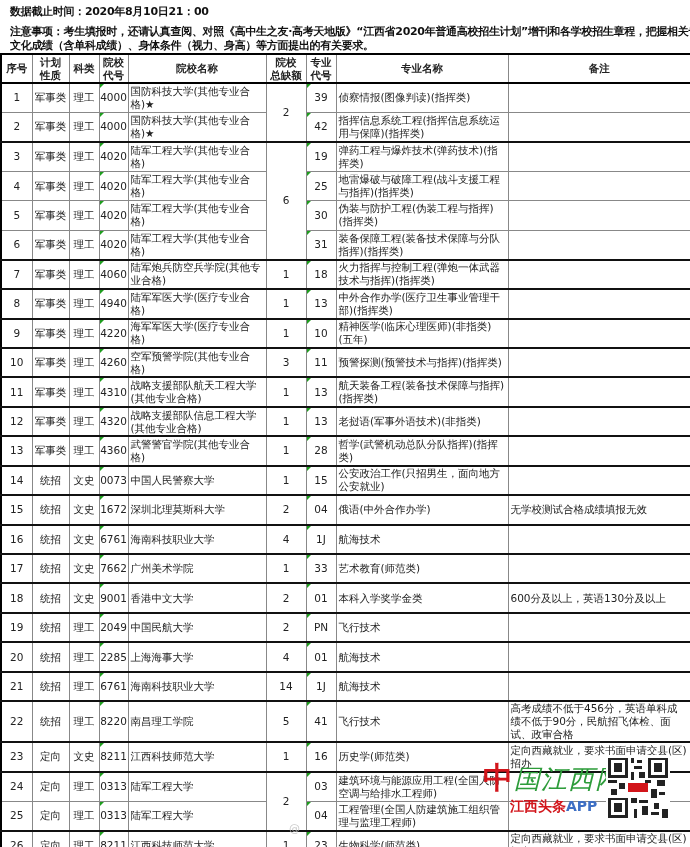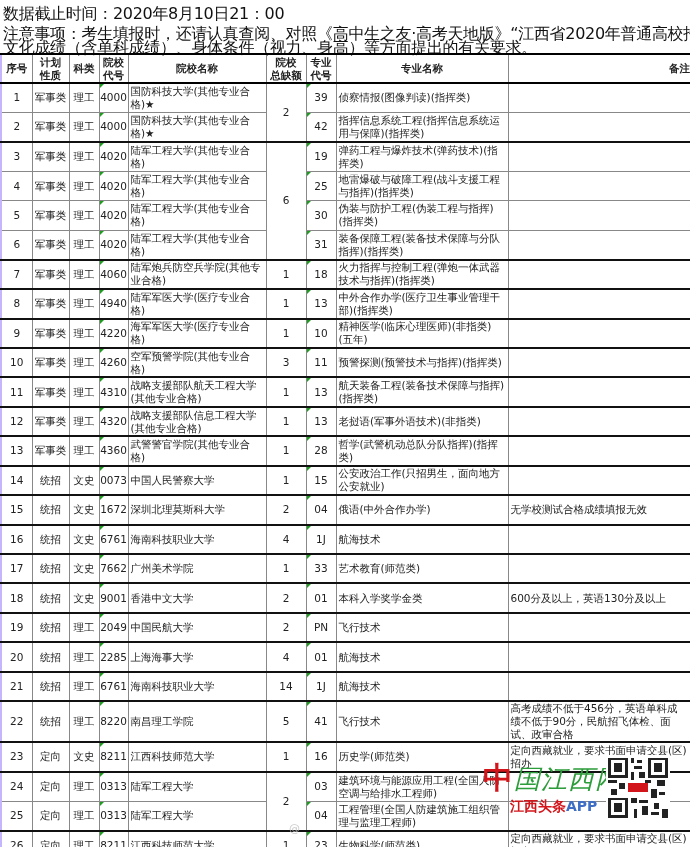--- a/index.html
+++ b/index.html
@@ -1,40 +1,40 @@
 <!DOCTYPE html>
 <html><head>
 <meta charset="utf-8">
 <style>
   * { box-sizing: border-box; margin: 0; padding: 0; }
   html, body { width: 690px; height: 847px; overflow: hidden; background: #ffffff; }
   body { font-family: "DejaVu Sans", sans-serif; color: #1a1a1a; position: relative; }
-  .notice { position: absolute; left: 3px; font-size: 16px; font-weight: normal; letter-spacing: -0.3px; white-space: nowrap; color: #111; }
+  .notice { position: absolute; left: 10px; font-size: 11px; font-weight: bold; letter-spacing: -0.3px; white-space: nowrap; color: #111; }
   .deadline { top: 4px; }
   .note1 { top: 24px; }
   .note2 { top: 38px; text-align: center; }
   table { position: absolute; left: 0; top: 53px; width: 690px; border-collapse: collapse; table-layout: fixed; }
   th, td { border: 1px solid #888; font-size: 10.5px; vertical-align: middle; line-height: 13px; overflow: hidden; }
   th { font-weight: bold; text-align: center; height: 29px; border-top: 2px solid #000; border-bottom: 2px solid #000; color: #222; letter-spacing: 0; }
   td { height: 29.45px; color: #222; }
   td.c { text-align: center; }
   td.l { text-align: left; padding-left: 2px; padding-right: 2px; }
   td.code { position: relative; text-align: center; margin-left: 41px; }
   td.code::before { content: ""; position: absolute; left: 0; top: 0; border-top: 4px solid #1e9e1e; border-right: 4px solid transparent; }
   .col-seq { width: 31px; }
   .col-plan { width: 37px; }
   .col-subj { width: 30px; }
   .col-code { width: 29px; }
   .col-name { width: 138px; }
   .col-quota { width: 40px; }
   .col-mcode { width: 30px; }
   .col-major { width: 172px; }
   .col-note { width: 183px; }
-  .bl { border-left: 2px solid #c4b5fd; }
-  .br { border-right: 2px solid #000; text-align: right; }
+  .bl { border-left: 2px solid #000000; }
+  .br { border-right: 2px solid #000; }
   tr.grp td { border-bottom: 2px solid #111; }
   .watermark { position: absolute; pointer-events: none; }
   .wm-site { left: 483px; top: 758px; font-family: "DejaVu Serif", serif; font-style: italic; font-size: 26px; color: #2d9c3a; letter-spacing: 1px; }
   .wm-site .red { color: #d2151b; font-style: normal; font-weight: bold; font-size: 30px; }
   .wm-app { left: 510px; top: 798px; font-family: "DejaVu Serif", serif; font-size: 14px; font-weight: bold; color: #d2151b; }
   .wm-app .blue { color: #3e6fc4; font-family: "DejaVu Sans", sans-serif; text-align: right; }
   .qr { left: 606px; top: 755px; width: 64px; height: 65px; background: #fff; border: 2px solid #fff; }
   .qr svg { width: 100%; height: 100%; }
   .weibo { left: 289px; top: 822px; font-size: 11px; color: #bbb; opacity: 0.8; }
 </style>

